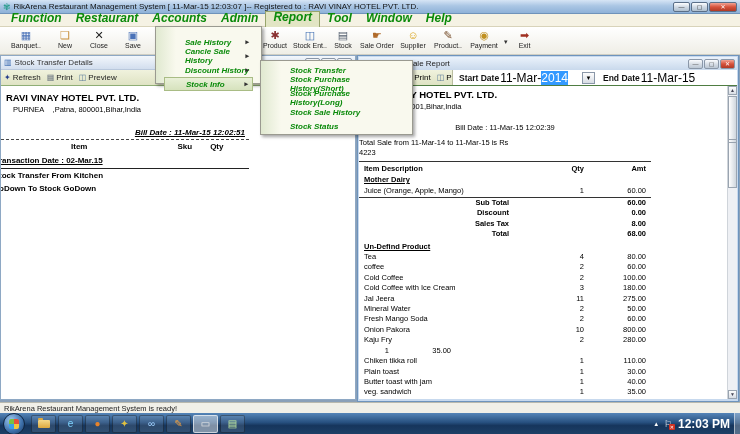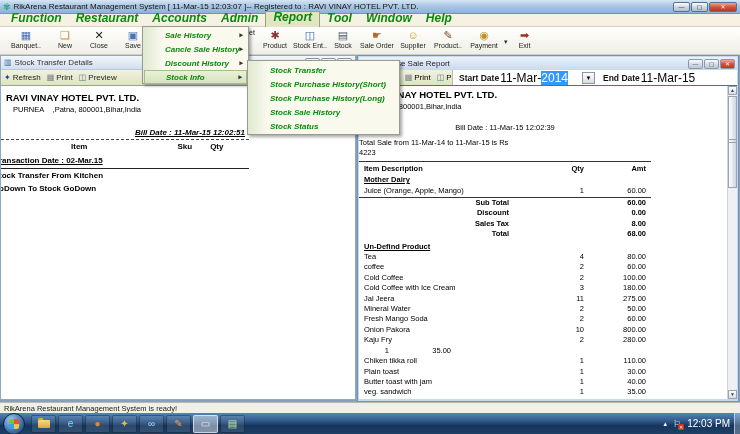--- a/index.html
+++ b/index.html
@@ -93,21 +93,21 @@
   .s-val{flex:1;text-align:right;margin-right:5px;}
   .rw-scroll{position:absolute;right:0;top:0;width:9px;height:313px;background:#eef0f4;border-left:1px solid #cfd4da;}
   .sc-arrow{position:absolute;left:0;width:9px;height:9px;background:linear-gradient(#fdfdfd,#d8dde4);
      border:1px solid #9aa4b0;box-sizing:border-box;font-size:5px;line-height:7px;text-align:center;color:#445;}
   .sc-up{top:0;}  .sc-down{bottom:0;}
   .sc-thumb{position:absolute;left:0;top:10px;width:9px;height:92px;background:linear-gradient(90deg,#fdfdfd,#cfd6de);
      border:1px solid #9aa4b0;box-sizing:border-box;}
   .sc-grip{margin-top:42px;border-top:1px solid #98a2ae;border-bottom:1px solid #98a2ae;height:2px;}
   
   .popup{position:absolute;background:linear-gradient(90deg,#e0e9d0 0px,#f9f9ee 20px);
-     border:1px solid #9a9a90;box-shadow:2px 2px 3px rgba(0,0,0,.35);z-index:50;box-sizing:border-box;padding:1px;}
+     border:1px solid #9a9a90;box-shadow:2px 2px 3px rgba(0,0,0,.35);z-index:50;box-sizing:border-box;padding:8px;margin-left:13px;}
   .menu-popup{left:142px;top:26px;width:107px;height:58px;}
   .submenu-popup{left:247px;top:60px;width:153px;height:75px;z-index:51;padding-top:2px;}
   .pm-row{height:14px;display:flex;align-items:center;font-weight:bold;font-style:italic;color:#0a8a0a;
      font-size:8px;padding-left:21px;position:relative;box-sizing:border-box;}
   .pm-row .arrow{position:absolute;right:4px;color:#333;font-size:7px;font-style:normal;}
   .pm-row.active{background:linear-gradient(#e9f0d8,#d6e2bd);border:1px solid #a9bc85;}
   
   .statusbar{position:absolute;left:0;top:402px;width:740px;height:11px;background:#f1f0e8;
      border-top:1px solid #b9b9ae;font-size:7.5px;color:#222;line-height:11px;padding-left:4px;box-sizing:border-box;}
   
@@ -123,21 +123,21 @@
      background:rgba(255,255,255,.10);display:flex;align-items:center;justify-content:center;box-sizing:border-box;}
   .task-btn.active{background:rgba(255,255,255,.45);border-color:rgba(255,255,255,.6);}
   .task-btn .g{font-size:10px;line-height:10px;}
   .folder-shape{width:12px;height:8px;background:linear-gradient(#f5d98a,#dca83e);border-radius:1px;position:relative;}
   .folder-shape:before{content:"";position:absolute;top:-2px;left:0;width:5px;height:2px;background:#dca83e;border-radius:1px 1px 0 0;}
   .tray{margin-left:auto;display:flex;align-items:center;gap:6px;padding-right:4px;}
   .tray-expand{color:#fff;font-size:7px;}
   .tray-flag{color:#fff;font-size:9px;position:relative;}
   .tray-flag .badge{position:absolute;right:-3px;bottom:-1px;width:6px;height:6px;background:#d03020;border-radius:1px;
      color:#fff;font-size:5px;line-height:6px;text-align:center;}
-  .tray-time{color:#fff;font-size:10px;}
+  .tray-time{color:#fff;font-size:12px;font-weight:bold;}
   .peek{width:5px;height:21px;background:rgba(255,255,255,.25);border-left:1px solid rgba(255,255,255,.5);}
 </style>
 </head>
 <body>
 
 <div class="titlebar">
   <span class="app-ico">✾</span>
   <span class="title-text">RikArena Restaurant Management System [ 11-Mar-15 12:03:07 ]-- Registered to : RAVI VINAY HOTEL PVT. LTD.</span>
   <span class="winbtns">
     <span class="wb">—</span>

